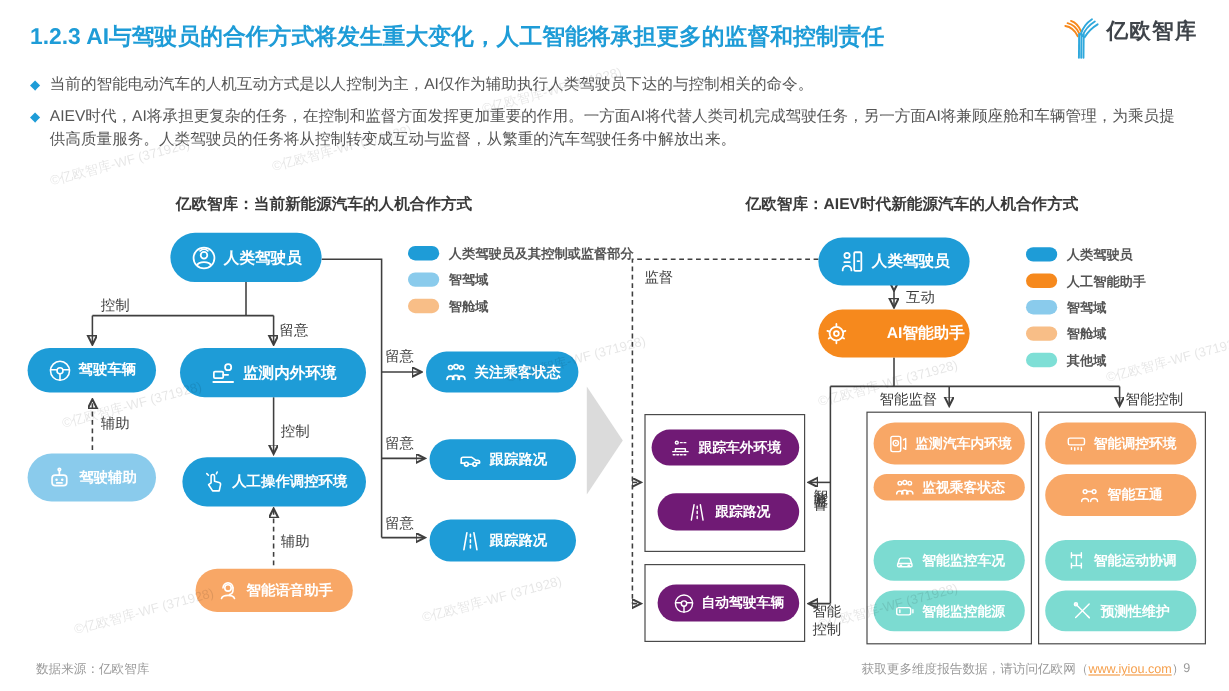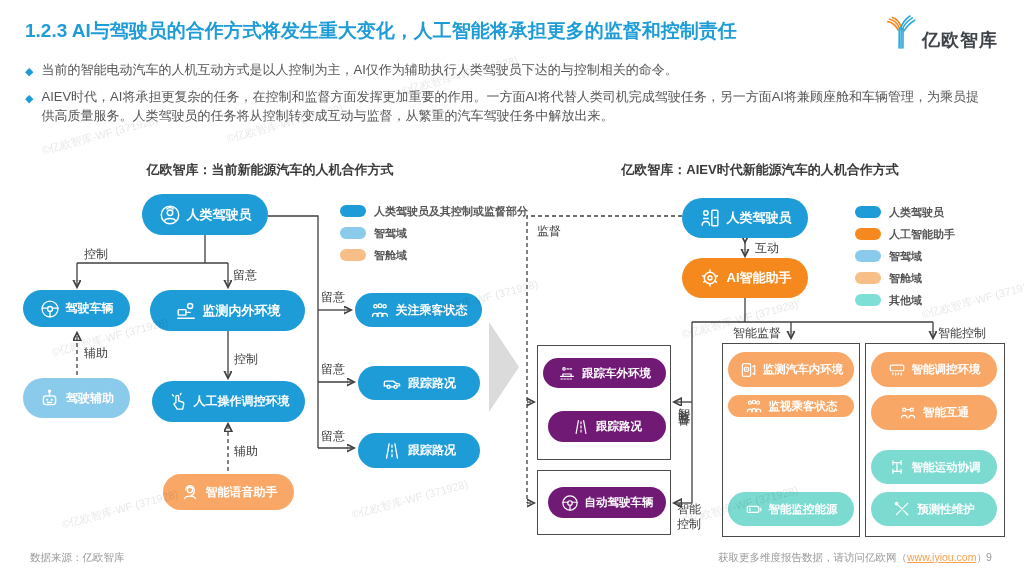--- a/index.html
+++ b/index.html
@@ -1,34 +1,34 @@
 <!DOCTYPE html>
 <html><head>
 <meta charset="utf-8">
 <style>
   html,body{margin:0;padding:0;background:#fff;}
   #canvas{position:relative;width:1024px;height:576px;background:#fff;overflow:hidden;
           font-family:"Liberation Sans","DejaVu Sans",sans-serif;border-radius:16px;}
   
   .page-title{position:absolute;left:25px;top:18px;width:850px;font-size:19px;font-weight:bold;color:#1E9CD7;}
-  .logo{position:absolute;left:884px;top:14px;display:flex;align-items:flex-end;gap:4px;}
+  .logo{position:absolute;left:884px;top:14px;display:flex;align-items:flex-start;gap:4px;}
   .logo-text{font-size:18px;font-weight:bold;color:#3F444A;letter-spacing:1px;}
   
   .bullets{position:absolute;left:25px;top:60px;width:958px;}
   .bullet{display:flex;gap:8px;margin-bottom:7px;font-size:13px;color:#555;line-height:1.5;}
   .diamond{color:#1E9CD7;font-size:11px;padding-top:3px;flex:0 0 auto;}
   
   .diag-title{position:absolute;font-size:13px;font-weight:bold;color:#3a3a3a;text-align:center;}
   
   .pill{position:absolute;border-radius:22px;display:flex;align-items:center;justify-content:center;
         gap:6px;color:#fff;font-weight:bold;z-index:3;padding:0 4px;box-sizing:border-box;text-align:center;}
   .blue{background:#1E9CD7;}
   .softblue{background:#8ACBEC;}
   .lblue{background:#701a75;}
-  .orange{background:#F6891D;}
+  .orange{background:#F6891D;justify-content:space-between;}
   .lorange{background:#F8A766;}
   .teal{background:#7CDBD1;}
   .f13{font-size:13px;} .f12{font-size:12px;} .f11{font-size:11.5px;}
   .ic{flex:0 0 auto;}
   .ic *{stroke:#fff;fill:none;stroke-width:1.6;stroke-linecap:round;stroke-linejoin:round;}
   .ic .fl{fill:#fff;stroke:none;}
   
   .obox{position:absolute;border:1.5px solid #4a4a4a;background:#fff;z-index:1;box-sizing:border-box;}
   
   #wires{position:absolute;left:0;top:0;z-index:2;pointer-events:none;}
@@ -280,20 +280,28 @@
   <div class="pill lorange f11" style="left:728px;top:395px;width:126px;height:22px">
     <svg class="ic" width="18" height="18" viewBox="0 0 24 24">
       <circle cx="6.5" cy="7.5" r="2"></circle>
         <circle cx="12" cy="6.8" r="2.2"></circle>
         <circle cx="17.5" cy="7.5" r="2"></circle>
       <path d="M3 19.5c0-4.5 7-4.5 7 0M8.5 19.5c0-5.5 7-5.5 7 0M14 19.5c0-4.5 7-4.5 7 0"></path>
     </svg>
     <span>监视乘客状态</span>
   </div>
 
+  <div class="pill teal f11" style="left:728px;top:450px;width:126px;height:34px">
+    <svg class="ic" width="18" height="18" viewBox="0 0 24 24">
+      <path d="M4.5 15.5 6 10.8a2 2 0 0 1 1.9-1.3h8.2a2 2 0 0 1 1.9 1.3l1.5 4.7"></path>
+      <rect x="4" y="15.5" width="16" height="3.6" rx="1.2"></rect>
+        <path d="M6.8 17.3h1.6M15.6 17.3h1.6"></path>
+    </svg>
+    <span>智能监控车况</span>
+  </div>
 
   <div class="pill teal f11" style="left:728px;top:492px;width:126px;height:34px">
     <svg class="ic" width="18" height="18" viewBox="0 0 24 24">
       <rect x="3" y="8.5" width="15.5" height="8" rx="2"></rect>
         <path d="M21 10.8v3.4M6.5 11v3"></path>
     </svg>
     <span>智能监控能源</span>
   </div>
 
   <div class="pill lorange f11" style="left:871px;top:352px;width:126px;height:35px">

